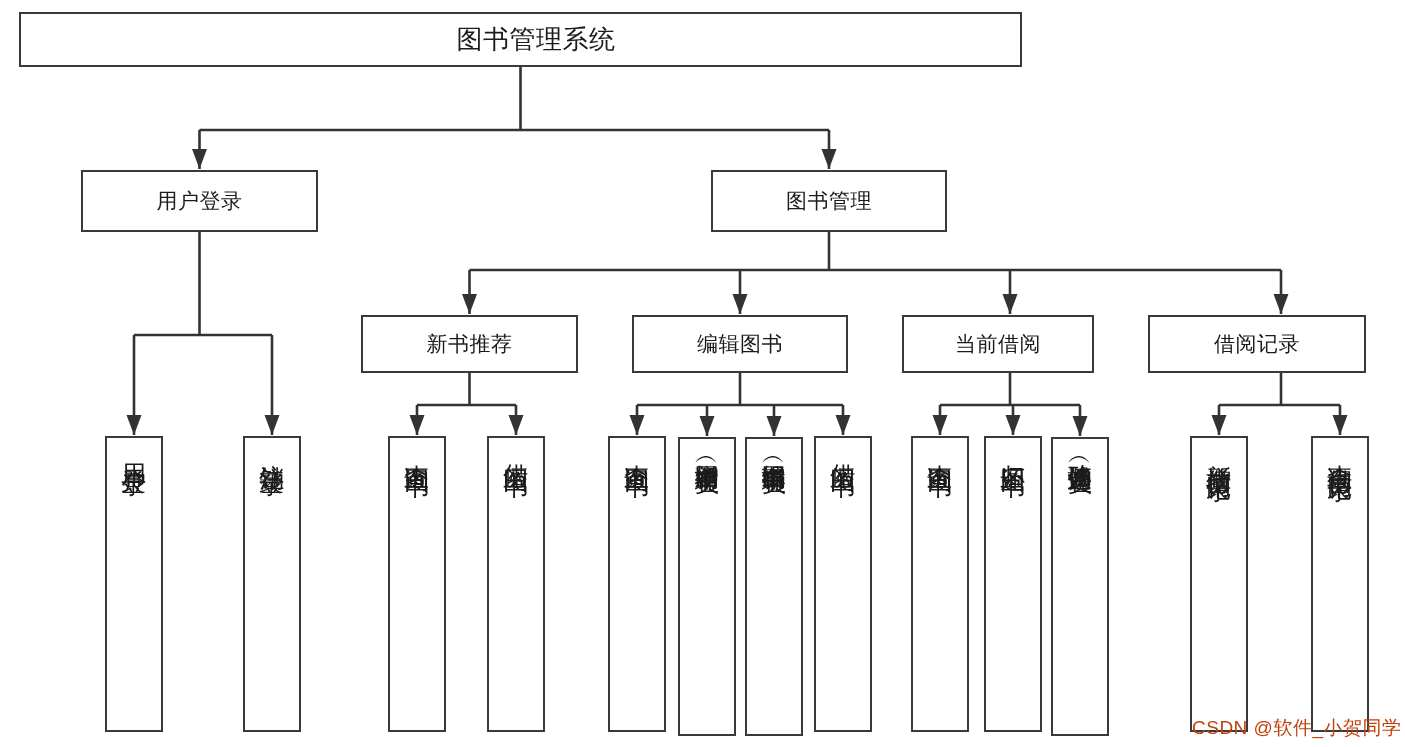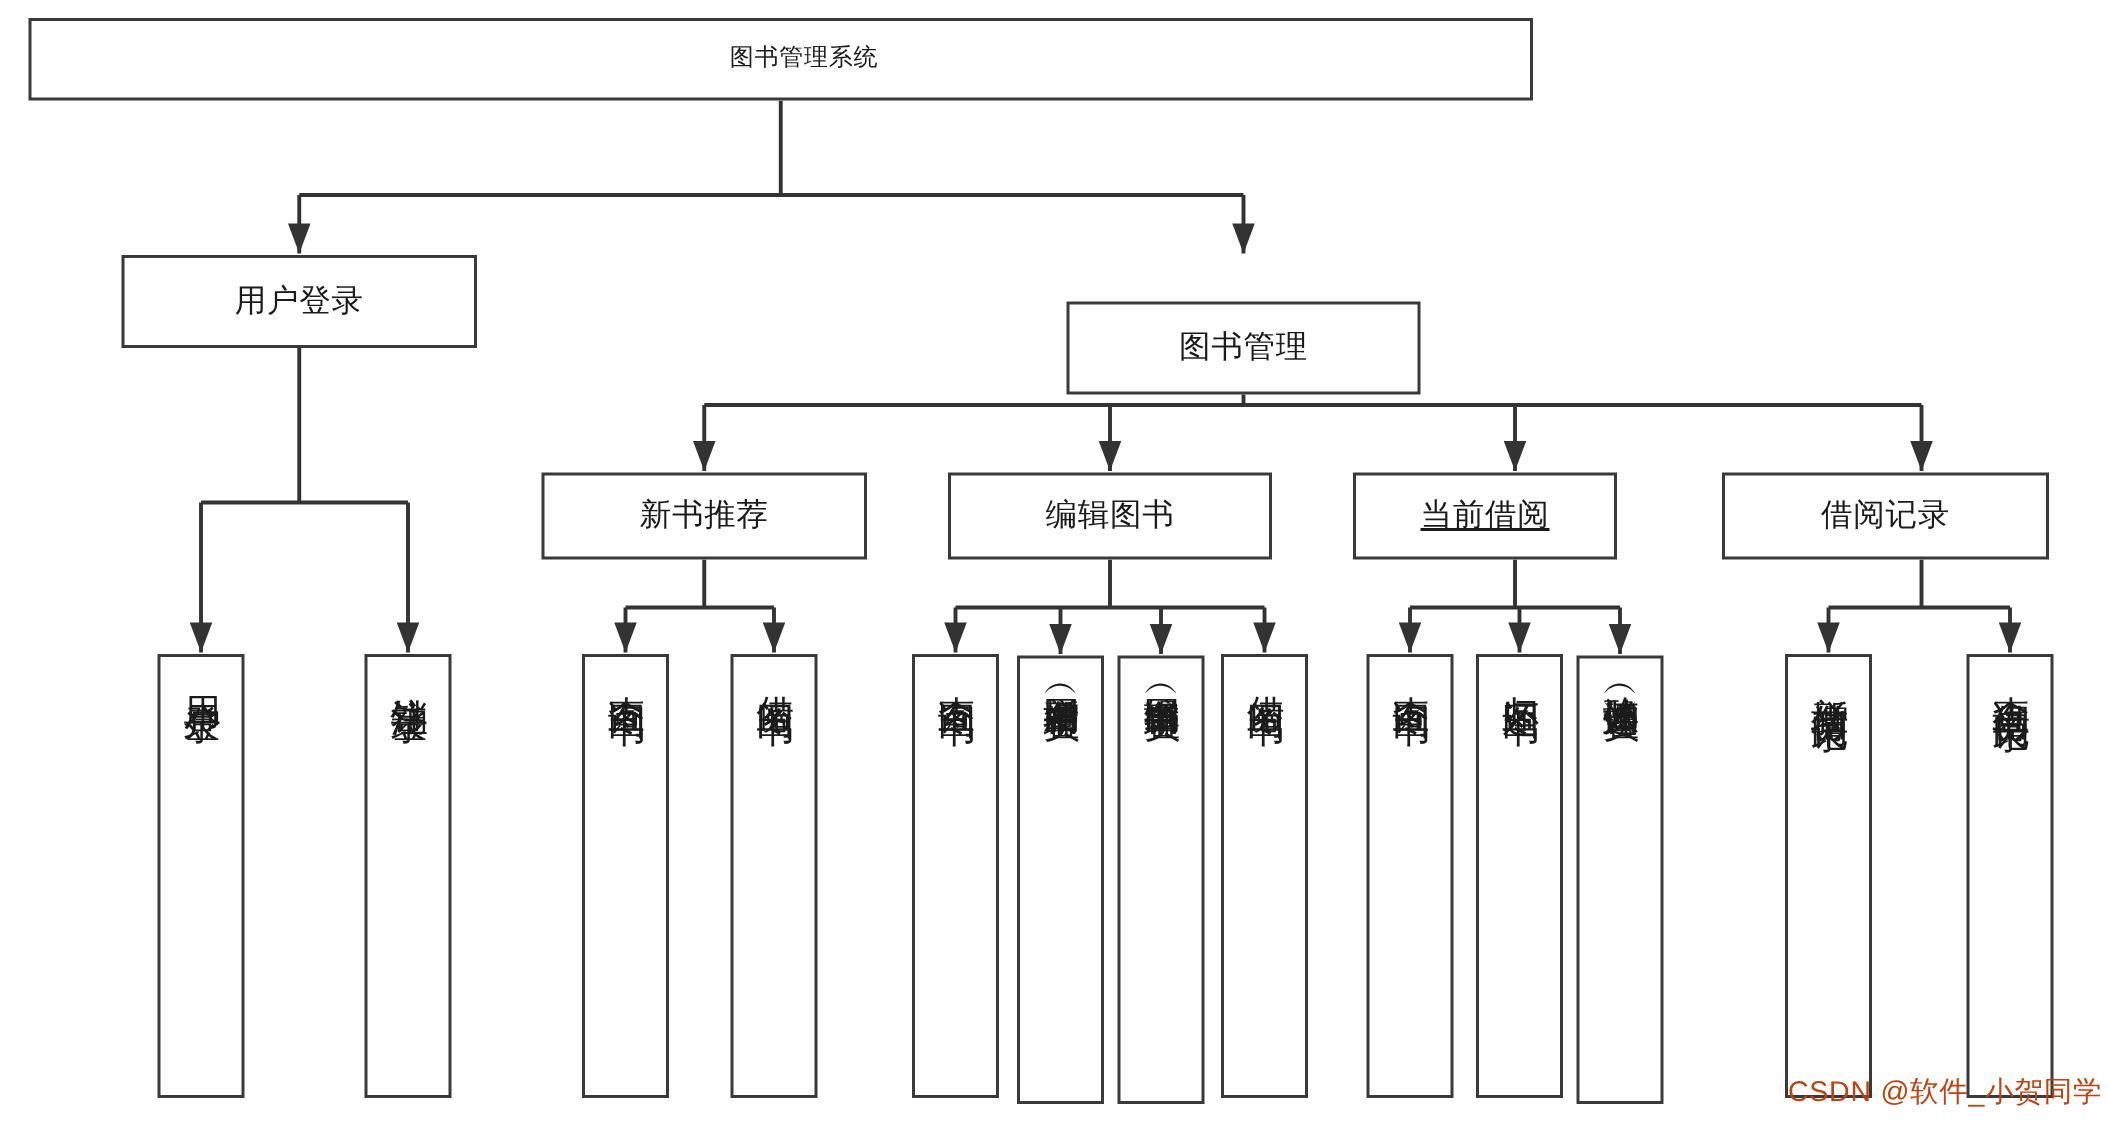--- a/index.html
+++ b/index.html
@@ -40,21 +40,21 @@
     text-align: center;
     line-height: 1.18;
     white-space: nowrap;
   }
   
   .node.horiz .lbl {
     font-size: 21px;
     letter-spacing: 0.5px;
   }
   .node.root .lbl {
-    font-size: 16px;
+    font-size: 26px;
     margin-left: 31px;
   }
   
   .node.vert {
     align-items: flex-start;
     padding-top: 6px;
   }
   .node.vert .lbl {
     writing-mode: vertical-rl;
     text-orientation: upright;
@@ -134,30 +134,30 @@
       <line x1="1340" y1="405" x2="1340" y2="435" stroke="#333333" stroke-width="2.6"></line>
       <polygon points="1332.5,415 1347.5,415 1340,435" fill="#333333"></polygon>
     </svg>
   <div id="node-layer">
       <div class="node horiz root" style="left: 19px; top: 12px; width: 1003px; height: 55px;">
         <span class="lbl">图书管理系统</span>
       </div>
       <div class="node horiz" style="left: 81px; top: 170px; width: 237px; height: 62px;">
         <span class="lbl">用户登录</span>
       </div>
-      <div class="node horiz" style="left: 711px; top: 170px; width: 236px; height: 62px; margin-top: 31px;">
+      <div class="node horiz" style="left: 711px; top: 170px; width: 236px; height: 62px;">
         <span class="lbl">图书管理</span>
       </div>
       <div class="node horiz" style="left: 361px; top: 315px; width: 217px; height: 58px;">
         <span class="lbl">新书推荐</span>
       </div>
       <div class="node horiz" style="left: 632px; top: 315px; width: 216px; height: 58px;">
         <span class="lbl">编辑图书</span>
       </div>
-      <div class="node horiz" style="left: 902px; top: 315px; width: 176px; height: 58px; text-decoration: underline;">
+      <div class="node horiz" style="left: 902px; top: 315px; width: 192px; height: 58px;">
         <span class="lbl">当前借阅</span>
       </div>
       <div class="node horiz" style="left: 1148px; top: 315px; width: 218px; height: 58px; justify-content: center;">
         <span class="lbl">借阅记录</span>
       </div>
       <div class="node vert" style="left: 105px; top: 436px; width: 58px; height: 296px;">
         <span class="lbl">用户登录</span>
       </div>
       <div class="node vert" style="left: 243px; top: 436px; width: 58px; height: 296px;">
         <span class="lbl">注销登录</span>

